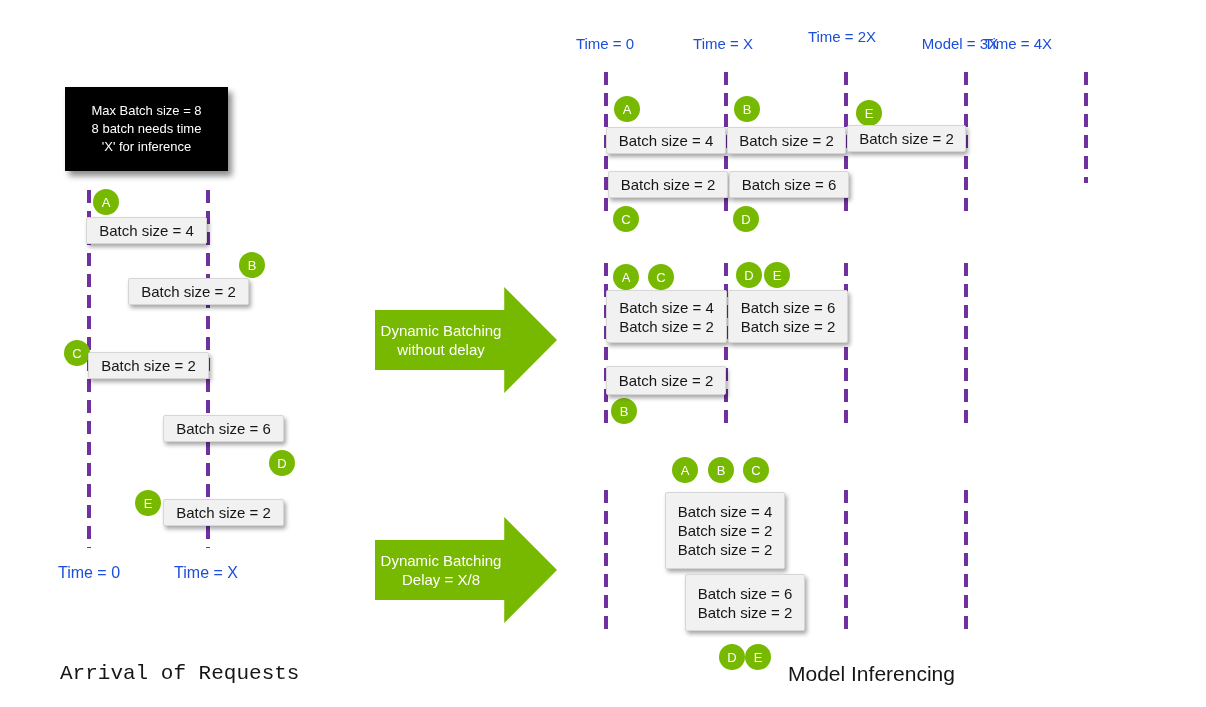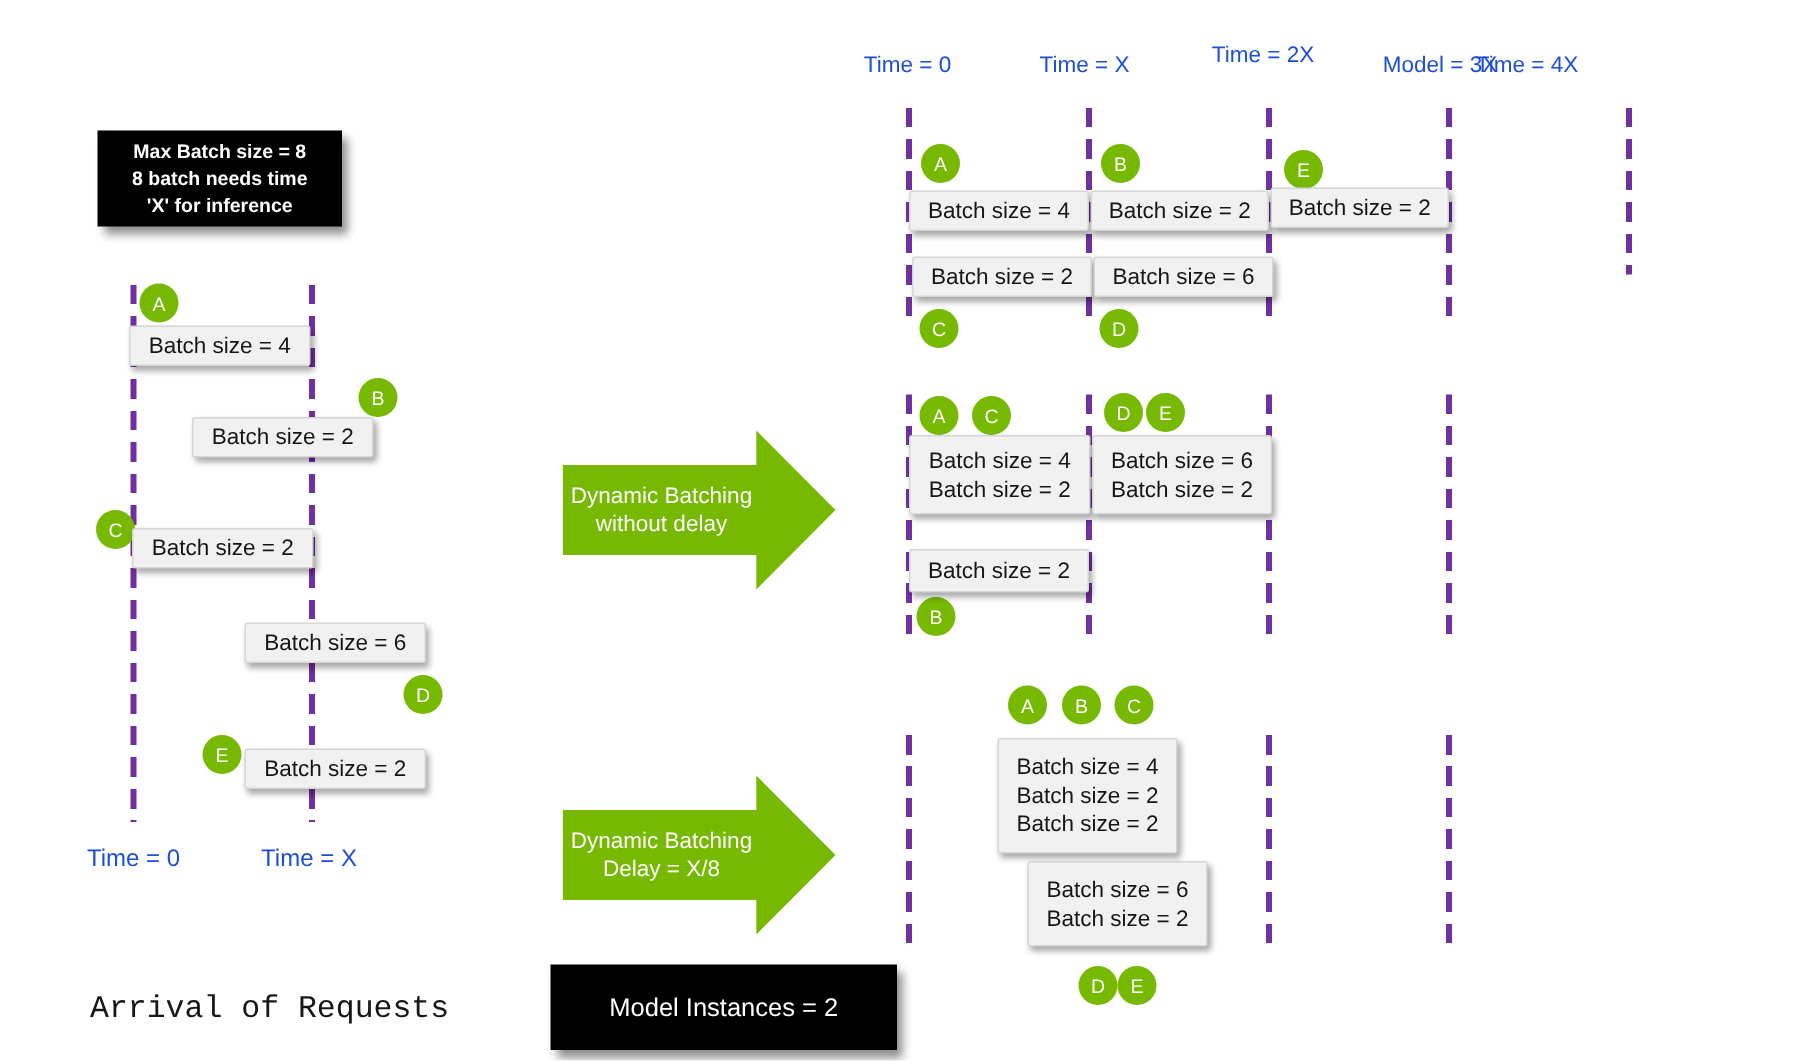--- a/index.html
+++ b/index.html
@@ -39,21 +39,21 @@
   }
   .sectiontitle{
     position:absolute;font-size:21px;color:#161616;white-space:nowrap;
   }
 </style>
 </head>
 <body>
 
 <div id="stage">
 
-  <div class="blackbox" style="left:65px;top:87px;width:163px;height:64px;font-size:13px;line-height:18px;font-weight:bold;">
+  <div class="blackbox" style="left:65px;top:87px;width:163px;height:84px;font-size:13px;line-height:18px;">
     <div>Max Batch size = 8</div>
     <div>8 batch needs time</div>
     <div>'X' for inference</div>
   </div>
 
   <div class="vline" style="left:87px;top:190px;height:358px;"></div>
   <div class="vline" style="left:206px;top:190px;height:358px;"></div>
 
   <div class="badge" style="left:93px;top:189px;">A</div>
   <div class="batch" style="left:86px;top:217px;width:121px;height:27px;">
@@ -87,23 +87,20 @@
 
   <div class="arrow" style="top:287px;">
     <div>Dynamic Batching</div>
     <div>without delay</div>
   </div>
   <div class="arrow" style="top:517px;">
     <div>Dynamic Batching</div>
     <div>Delay = X/8</div>
   </div>
 
-  <div class="blackbox" style="left:367px;top:643px;width:231px;height:57px;font-size:17px;">
-    <div>Model Instances = 2</div>
-  </div>
 
   <div class="timelabel" style="left:560px;top:35px;">Time = 0</div>
   <div class="timelabel" style="left:678px;top:35px;">Time = X</div>
   <div class="timelabel" style="left:797px;top:28px;">Time = 2X</div>
   <div class="timelabel" style="left:915px;top:35px;">Model = 3X</div>
   <div class="timelabel" style="left:973px;top:35px;">Time = 4X</div>
 
   <div class="vline" style="left:604px;top:72px;height:143px;"></div>
   <div class="vline" style="left:724px;top:72px;height:143px;"></div>
   <div class="vline" style="left:844px;top:72px;height:143px;"></div>
@@ -170,14 +167,15 @@
     <span>Batch size = 2</span>
   </div>
   <div class="batch" style="left:685px;top:574px;width:120px;height:57px;">
     <span>Batch size = 6</span>
     <span>Batch size = 2</span>
   </div>
 
   <div class="badge" style="left:719px;top:644px;">D</div>
   <div class="badge" style="left:745px;top:644px;">E</div>
 
+  <div class="sectiontitle" style="left:788px;top:662px;">Model Inferencing</div>
 
 </div>
 
 </body></html>

